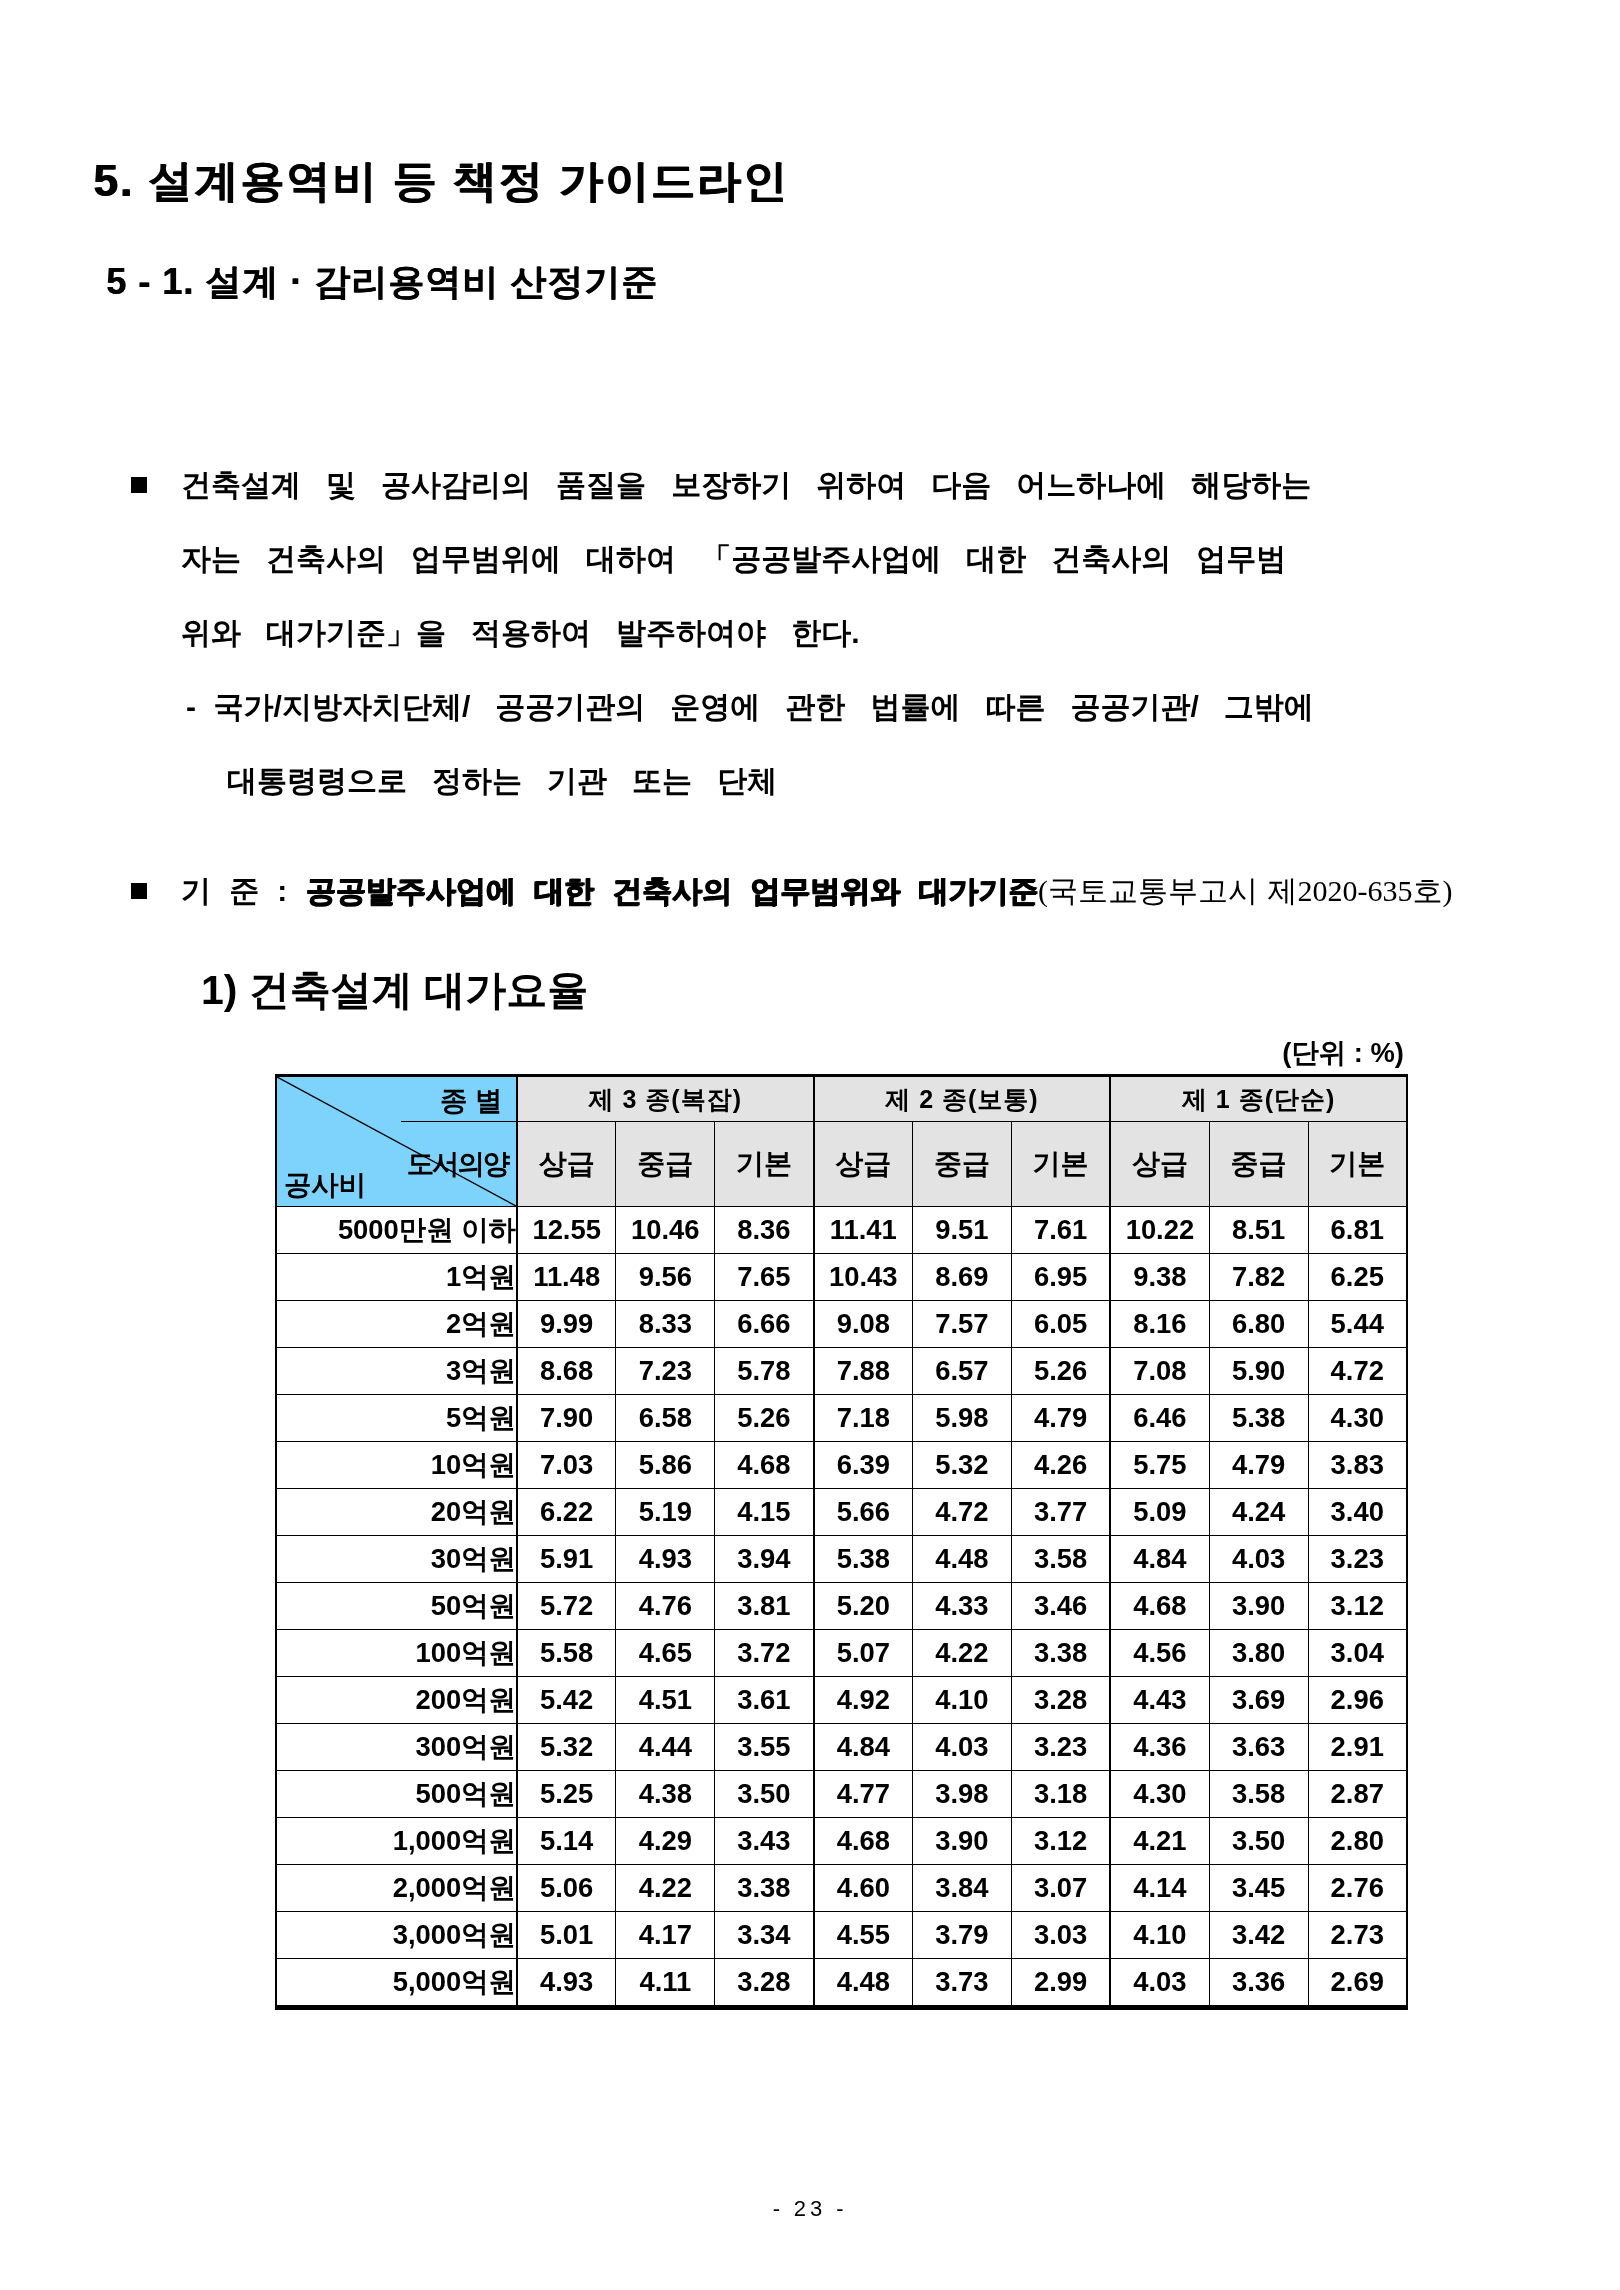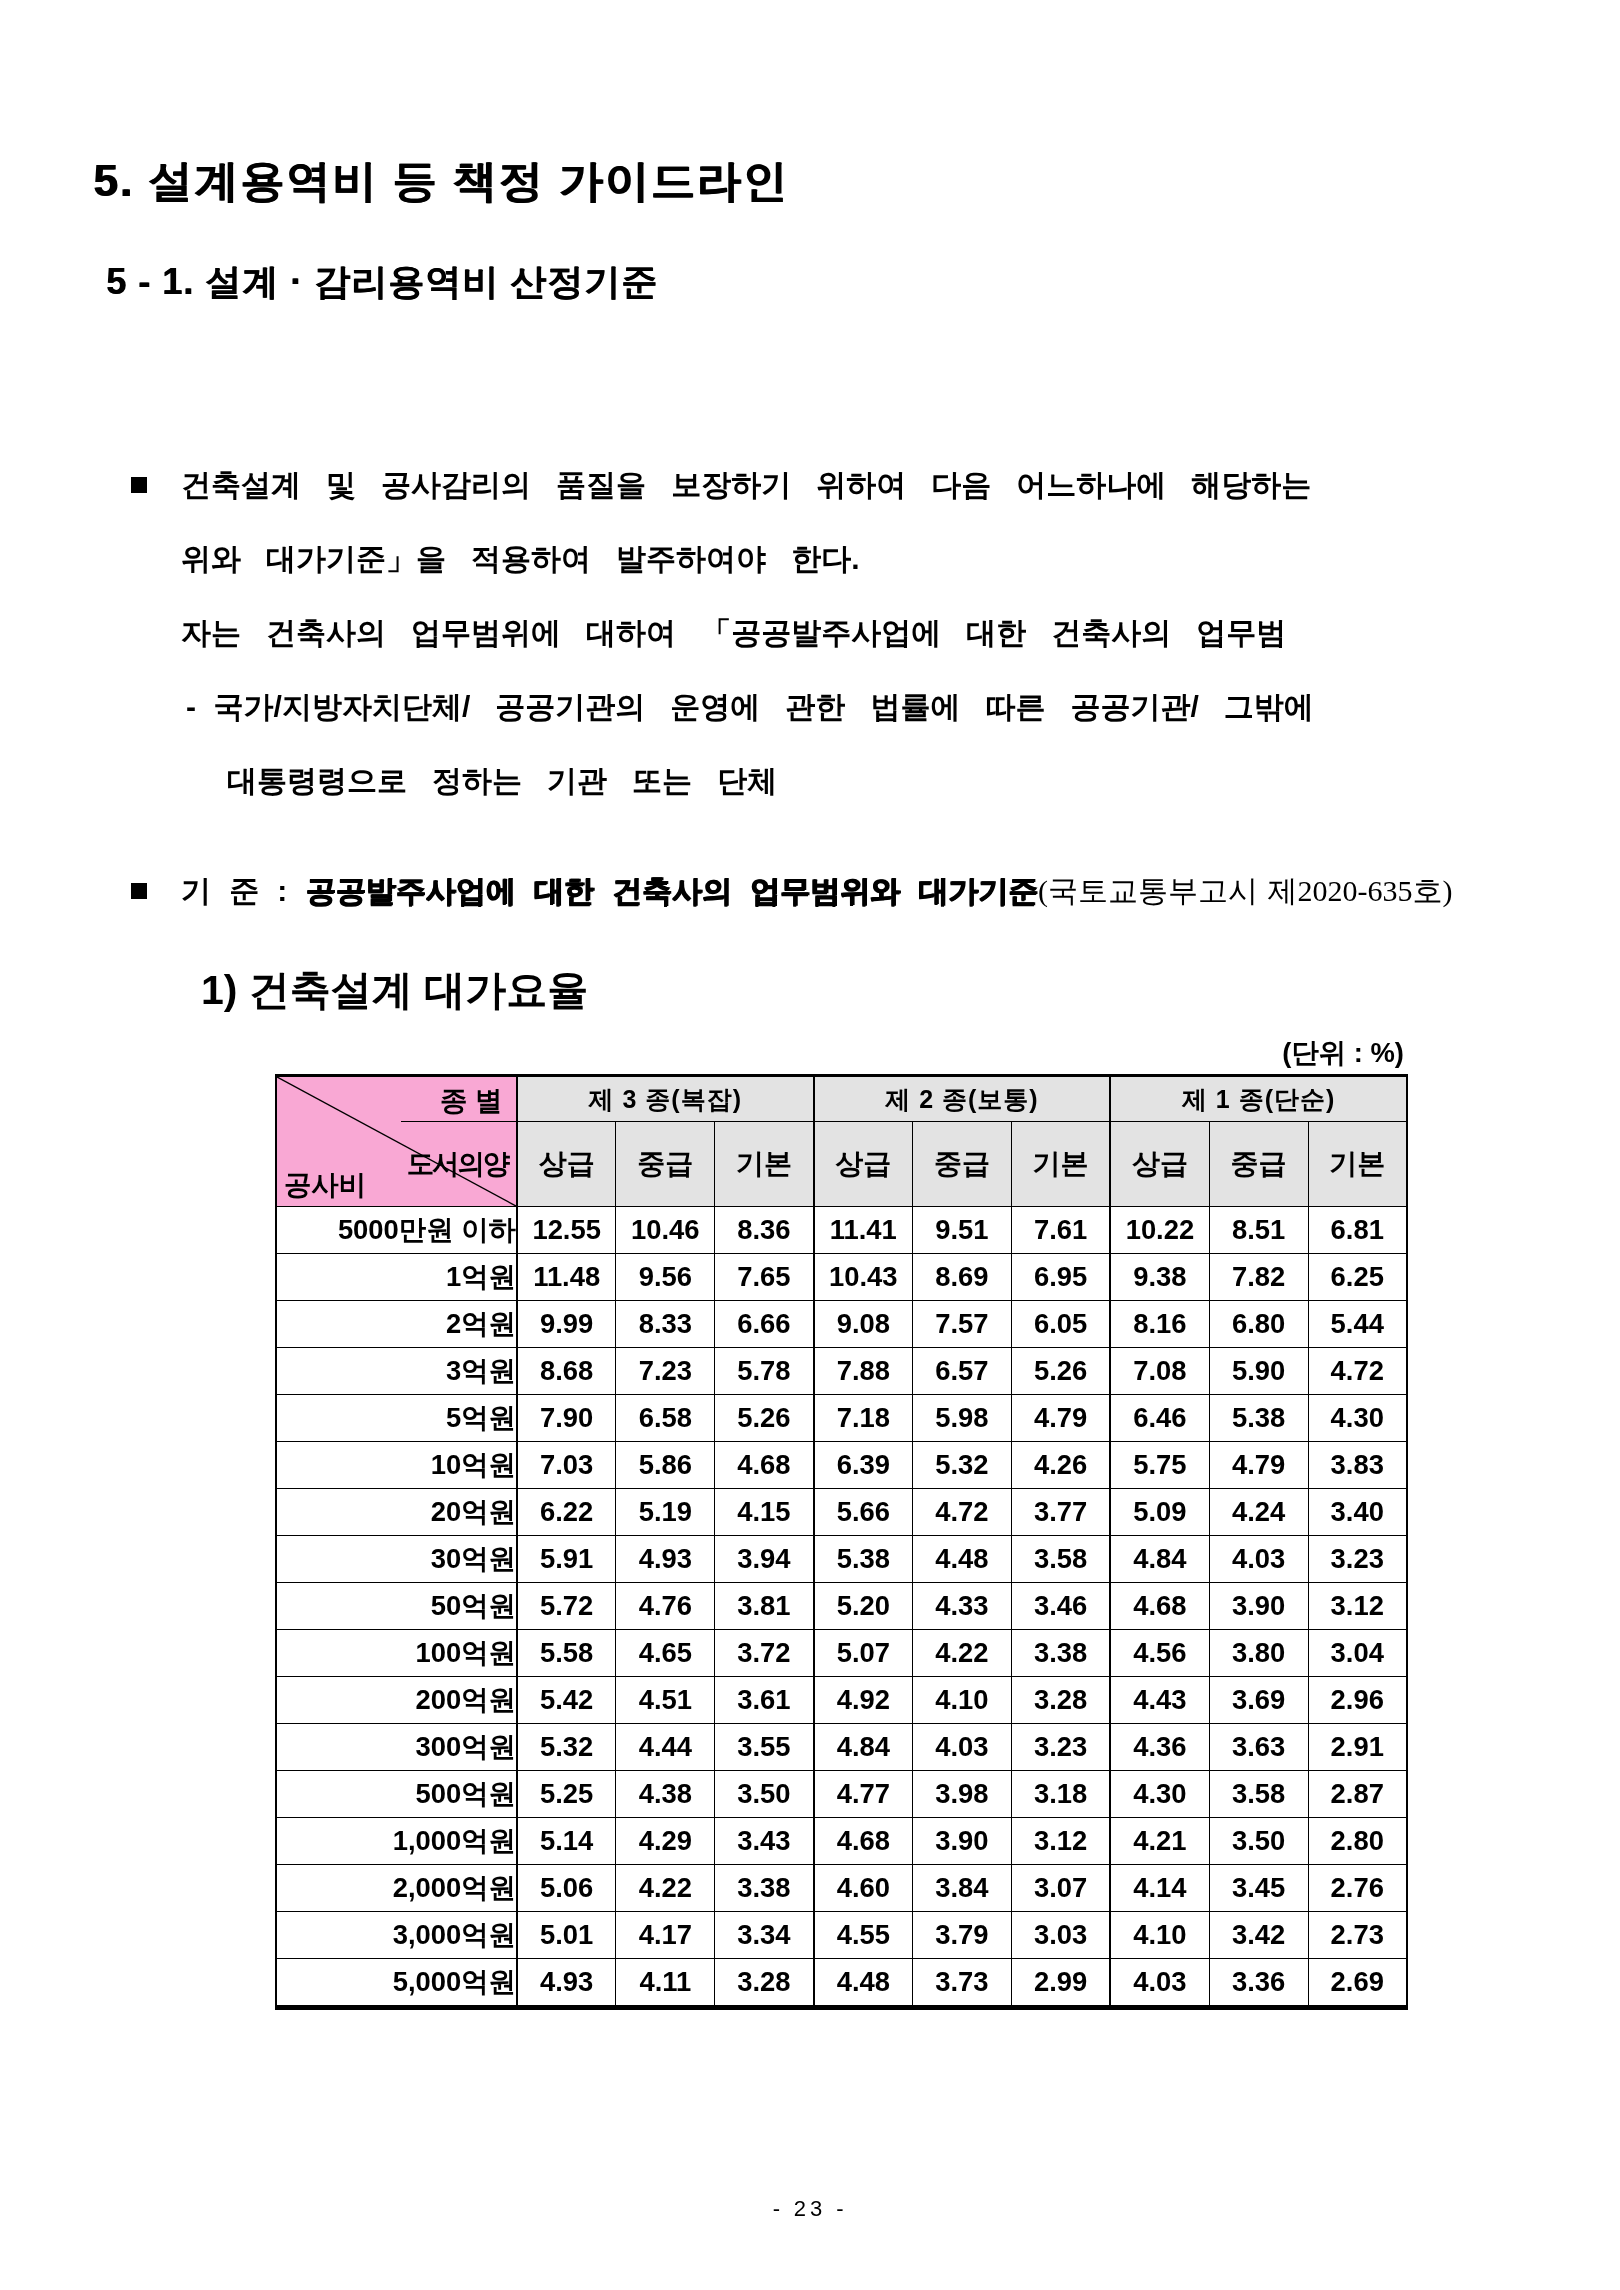--- a/index.html
+++ b/index.html
@@ -40,21 +40,21 @@
   table.fee th,table.fee td{border:1px solid #000;padding:0;}
   table.fee thead th{background:#e3e3e3;}
   th.grp{font-size:25px;height:44px;text-align:center;letter-spacing:1px;}
   th.grade{font-size:28px;height:84px;text-align:center;}
   thead th{border-bottom:5.9px double #000;}
   .grp-start{border-left:2px solid #000 !important;}
   tbody td{height:46px;font-size:27.4px;background:#fff;}
   td.rlabel{text-align:right;padding-right:17.6px;white-space:nowrap;}
   td.val{text-align:center;}
   
-  td.corner{position:relative;background:#f9a8d4;border-bottom:5.9px double #000;}
+  td.corner{position:relative;background:#7dd3fc;border-bottom:5.9px double #000;}
   .corner svg{position:absolute;left:0;top:0;width:100%;height:100%;}
   .corner-top{position:absolute;top:5.9px;right:13.7px;font-size:27.4px;}
   .corner-line{position:absolute;top:44px;left:52%;right:0;border-top:1px solid #000;height:0;}
   .corner-mid{position:absolute;top:69px;right:7.8px;font-size:27.4px;letter-spacing:-2px;}
   .corner-bottom{position:absolute;bottom:2.9px;left:6.9px;font-size:27.4px;}
   
   .footnote{position:absolute;left:248px;top:2040px;width:1186px;font-size:27.4px;
             font-weight:bold;line-height:46px;word-spacing:7.8px;}
   .fn-line{white-space:nowrap;}
   .fn-mark{display:inline-block;margin-right:13.7px;}
@@ -67,22 +67,22 @@
 
 <div class="page">
 
   <div class="doc-title">5. 설계용역비 등 책정 가이드라인</div>
 
   <div class="sec-heading">5 - 1. 설계 · 감리용역비 산정기준</div>
 
   <div class="para para1">
     <span class="sq"></span>
     <div class="line">건축설계 및 공사감리의 품질을 보장하기 위하여 다음 어느하나에 해당하는</div>
+    <div class="line">자는 건축사의 업무범위에 대하여 「공공발주사업에 대한 건축사의 업무범</div>
     <div class="line">위와 대가기준」을 적용하여 발주하여야 한다.</div>
-    <div class="line">자는 건축사의 업무범위에 대하여 「공공발주사업에 대한 건축사의 업무범</div>
     <div class="dash-line">
       <span class="dash-mark">-</span><span>국가/지방자치단체/ 공공기관의 운영에 관한 법률에 따른 공공기관/ 그밖에</span>
     </div>
     <div class="dash-cont">대통령령으로 정하는 기관 또는 단체</div>
   </div>
 
   <div class="para para2">
     <span class="sq"></span>
     <div class="line">
       <span>기 준 : </span><span class="xbold">공공발주사업에 대한 건축사의 업무범위와 대가기준</span><span class="gosi">(국토교통부고시 제2020-635호)</span>

